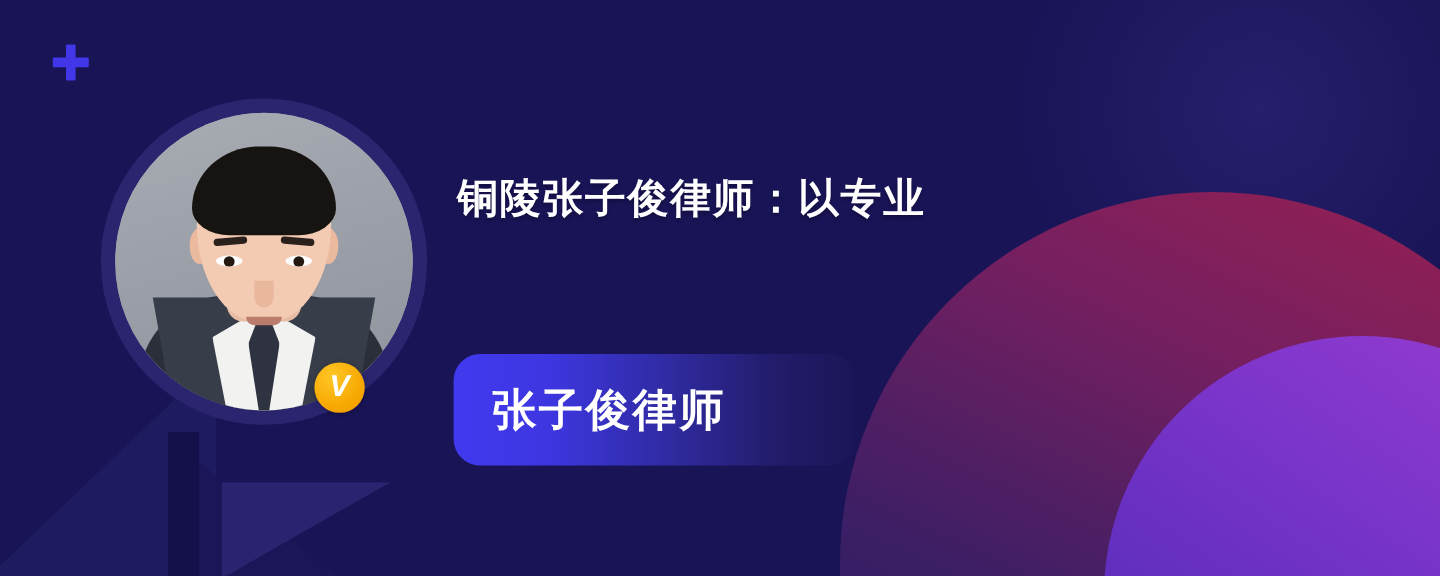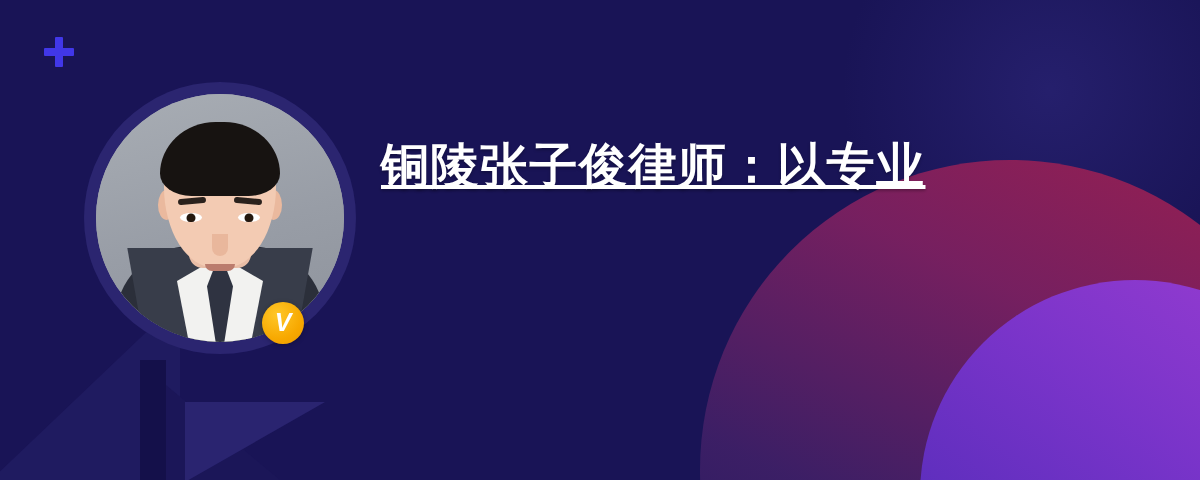--- a/index.html
+++ b/index.html
@@ -278,27 +278,26 @@
   
   .text-block {
     position: absolute;
     left: 381px;
     top: 124px;
     width: 720px;
   }
   .headline {
     margin: 0;
     color: #ffffff;
-    font-size: 48px;
+    font-size: 34px;
     font-weight: bold;
     line-height: 84px;
     letter-spacing: 1.5px;
     white-space: nowrap;
     text-shadow: 0 2px 3px rgba(0,0,0,.25);
-    text-decoration: underline;
   }
 
   .name-badge {
     position: absolute;
     left: 378px;
     top: 295px;
     width: 335px;
     height: 93px;
     border-radius: 22px;
     background: linear-gradient(90deg, #4139ef 0%, #3d36e0 24%, #2f2a9e 55%, #221c6a 80%, #1b1558 100%);
@@ -355,14 +354,17 @@
     </div>
     <div class="verified-badge">
       <span class="v-glyph">V</span>
     </div>
   </div>
 
   <div class="text-block">
     <div class="headline">铜陵张子俊律师：以专业</div>
   </div>
 
+  <div class="name-badge">
+    <span class="badge-text">张子俊律师</span>
+  </div>
 
 </div>
 
 </body></html>

